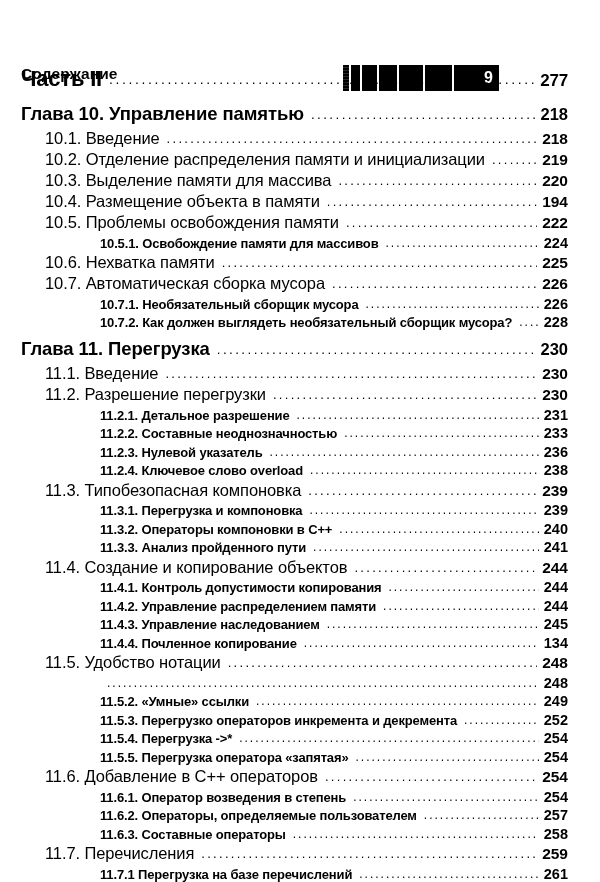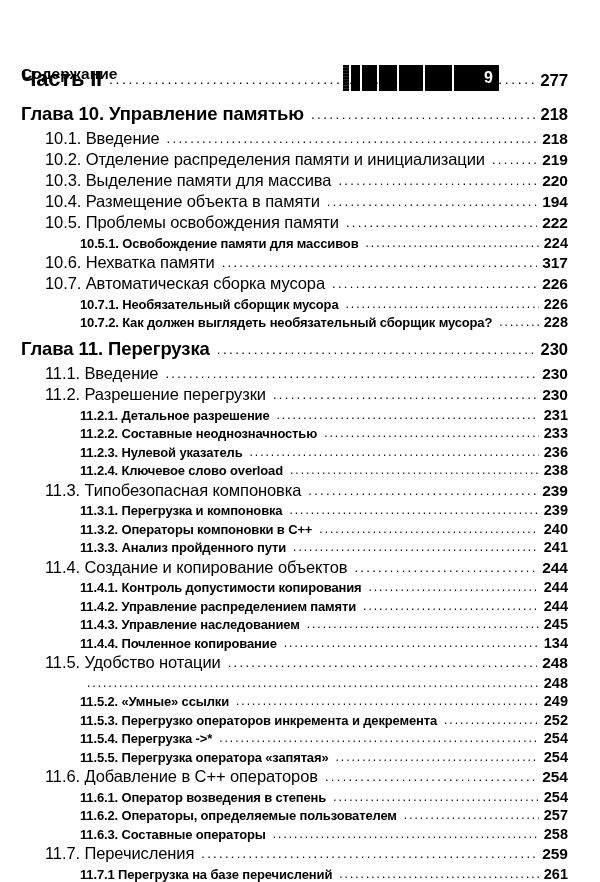--- a/index.html
+++ b/index.html
@@ -162,21 +162,21 @@
     letter-spacing: -0.1px;
   }
   .lvl-section .toc-page {
     font-size: 15.5px;
     font-weight: 700;
   }
   .lvl-section .leader { letter-spacing: 2.3px; font-size: 13px; }
 
   
   .lvl-subsection {
-    padding-left: 80px;
+    padding-left: 100px;
     margin-top: 2.5px;
     margin-bottom: 2.5px;
   }
   .lvl-subsection .toc-label {
     font-size: 13px;
     font-weight: 600;
     letter-spacing: -0.15px;
   }
   .lvl-subsection .toc-page {
     font-size: 14.5px;
@@ -238,21 +238,21 @@
       <span class="toc-page">222</span>
     </div>
     <div class="toc-row lvl-subsection">
       <span class="toc-label">10.5.1. Освобождение памяти для массивов</span>
       <span class="leader">.......................................................................................................................</span>
       <span class="toc-page">224</span>
     </div>
     <div class="toc-row lvl-section">
       <span class="toc-label">10.6. Нехватка памяти</span>
       <span class="leader">.......................................................................................................................</span>
-      <span class="toc-page">317</span>
+      <span class="toc-page">225</span>
     </div>
     <div class="toc-row lvl-section">
       <span class="toc-label">10.7. Автоматическая сборка мусора</span>
       <span class="leader">.......................................................................................................................</span>
       <span class="toc-page">226</span>
     </div>
     <div class="toc-row lvl-subsection">
       <span class="toc-label">10.7.1. Необязательный сборщик мусора</span>
       <span class="leader">.......................................................................................................................</span>
       <span class="toc-page">226</span>

